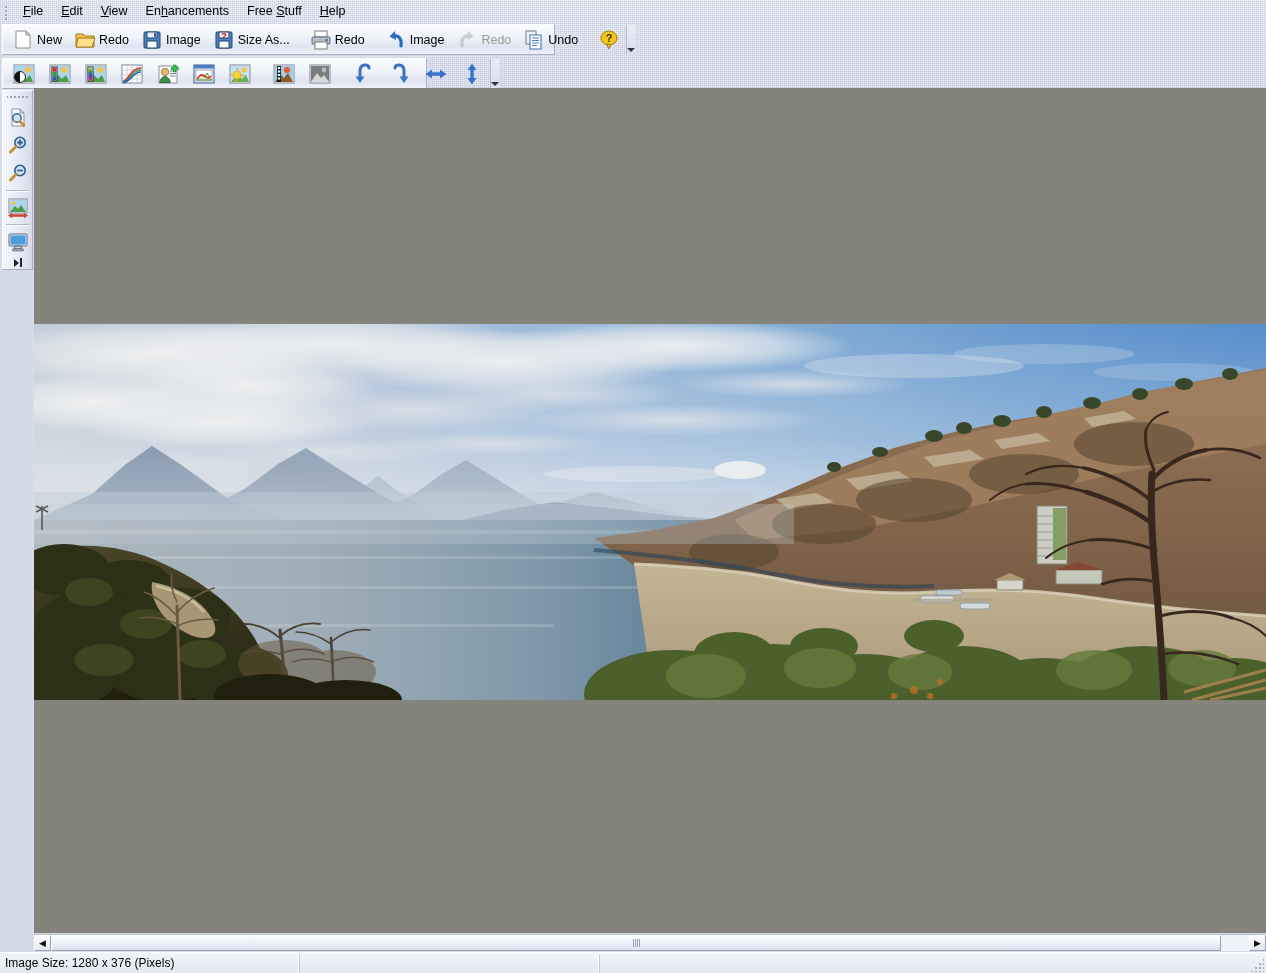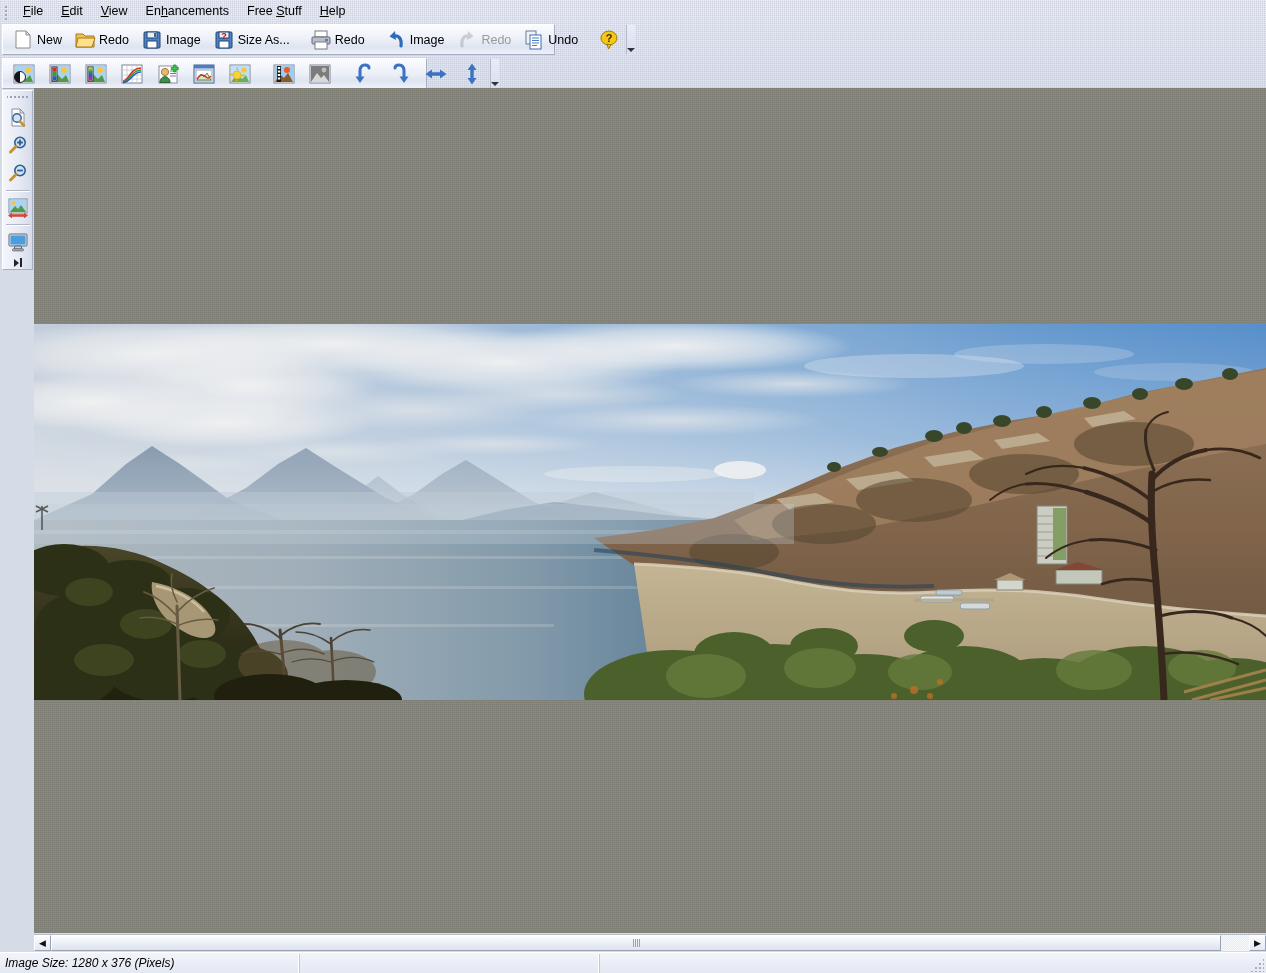--- a/index.html
+++ b/index.html
@@ -138,21 +138,21 @@
     background-size:2px 8px;
   }
 
   
   .statusbar{
     position:absolute; left:0; top:952px; width:1266px; height:21px;
     background:linear-gradient(180deg,#f2f4fa,#e4e8f2);
     border-top:1px solid #fff;
     display:flex; align-items:center; font-size:12px; color:#000;
   }
-  .spanel{ height:19px; display:flex; align-items:center; padding:8px 5px; border-right:1px solid #c3c8d8; box-shadow:inset -1px 0 0 #fff;font-style:italic; }
+  .spanel{ height:19px; display:flex; align-items:center; padding:8px 5px; border-right:1px solid #c3c8d8; box-shadow:inset -1px 0 0 #fff; }
   .spanel.p1{ width:300px; }
   .spanel.p2{ width:300px; }
   .spanel.p3{ flex:1; border-right:none; box-shadow:none; }
   .sgrip{
     position:absolute; right:2px; bottom:1px; width:14px; height:14px;
     background-image:radial-gradient(circle, #a8aebf 0.9px, transparent 1px);
     background-size:4px 4px;
     clip-path:polygon(100% 0,100% 100%,0 100%);
   }
 </style>

